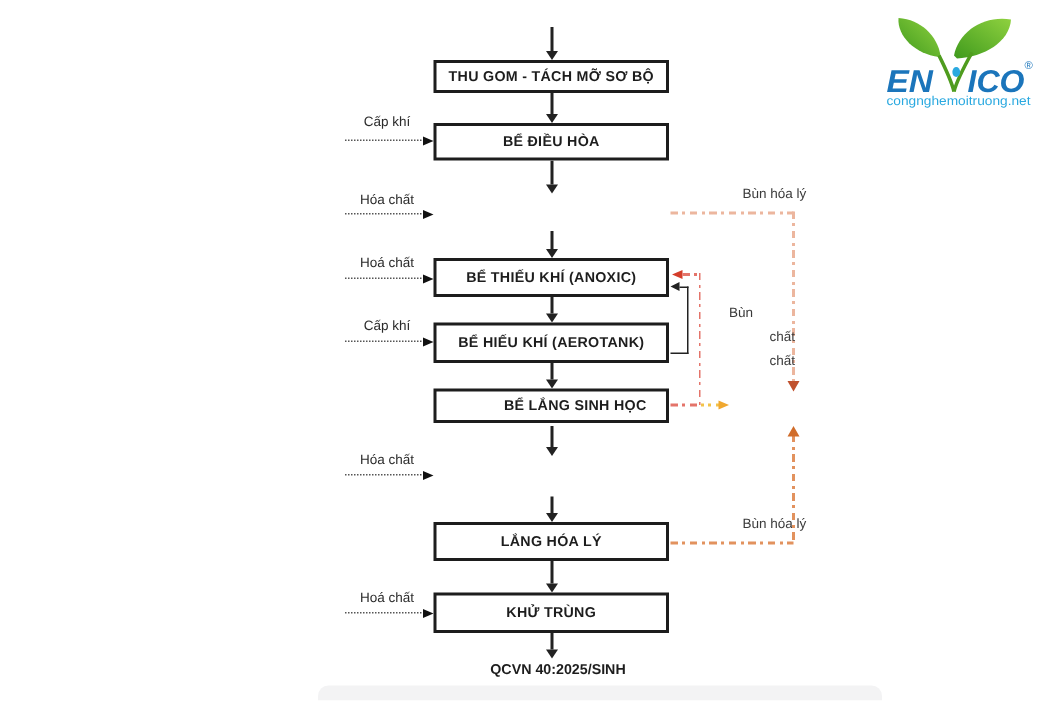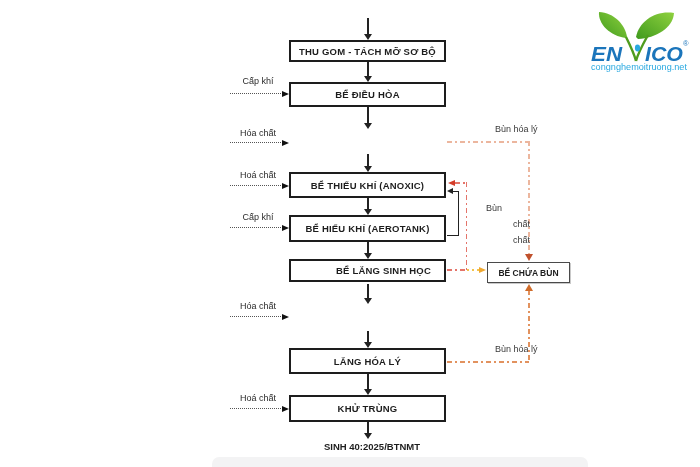--- a/index.html
+++ b/index.html
@@ -79,21 +79,21 @@
     <div class="ah-down" style="left:364px;top:433px;"></div>
 
   <div class="pbox" style="top:82px;height:25px;">BỂ ĐIỀU HÒA</div>
   <div class="pbox" style="top:40px;height:22px;">THU GOM - TÁCH MỠ SƠ BỘ</div>
   <div class="pbox" style="top:215px;height:27px;">BỂ HIẾU KHÍ (AEROTANK)</div>
   <div class="pbox" style="top:172px;height:26px;">BỂ THIẾU KHÍ (ANOXIC)</div>
   <div class="pbox" style="top:259px;height:23px;padding-left:32px;">BỂ LẮNG SINH HỌC</div>
   <div class="pbox" style="top:348px;height:26px;">LẮNG HÓA LÝ</div>
   <div class="pbox" style="top:395px;height:27px;">KHỬ TRÙNG</div>
 
-  <div class="outflow">SINH 40:2025/BTNMT</div>
+  <div class="outflow">QCVN 40:2025/SINH</div>
 
   <div class="in-label" style="top:76px;">Cấp khí</div>
   <div class="inline-dot" style="top:93px;"></div>
     <div class="in-ah" style="top:90.5px;"></div>
 
   <div class="in-label" style="top:128px;">Hóa chất</div>
   <div class="inline-dot" style="top:142px;"></div>
     <div class="in-ah" style="top:139.5px;"></div>
 
   <div class="in-label" style="top:170px;">Hoá chất</div>
@@ -131,21 +131,20 @@
   <div class="side-label" style="left:471px;top:235px;">chất</div>
 
   <div class="hdot-yellow" style="left:467px;top:269.3px;width:13px;"></div>
   <div class="ar" style="left:479px;top:266.5px;border-top:3.5px solid transparent;border-bottom:3.5px solid transparent;border-left:7px solid var(--clarifier-sludge-arrow,#f0a830);"></div>
 
   <div class="side-label" style="left:453px;top:344px;">Bùn hóa lý</div>
   <div class="hdash c-orange" style="left:447px;top:361px;width:82px;"></div>
   <div class="vdash c-orange" style="left:528px;top:290px;height:72px;"></div>
   <div class="ar" style="left:525px;top:284px;border-left:4px solid transparent;border-right:4px solid transparent;border-bottom:7px solid var(--physchem-sludge-arrow,#d06c2a);"></div>
 
-  <div class="tankbox">BỂ CHỨA BÙN</div>
 
   <div class="abs" style="left:590px;top:8px;width:100px;height:64px;">
     <svg width="100" height="64" viewBox="0 0 100 64">
       <defs>
         <linearGradient id="leafg" x1="0" y1="1" x2="1" y2="0">
           <stop offset="0" stop-color="#3f9a1d"></stop>
             <stop offset="1" stop-color="#8fd13f"></stop>
         </linearGradient>
       </defs>
       <path d="M36,30 C20,28 8,16 9,4 C24,5 35,16 37,29 Z" fill="url(#leafg)"></path>

